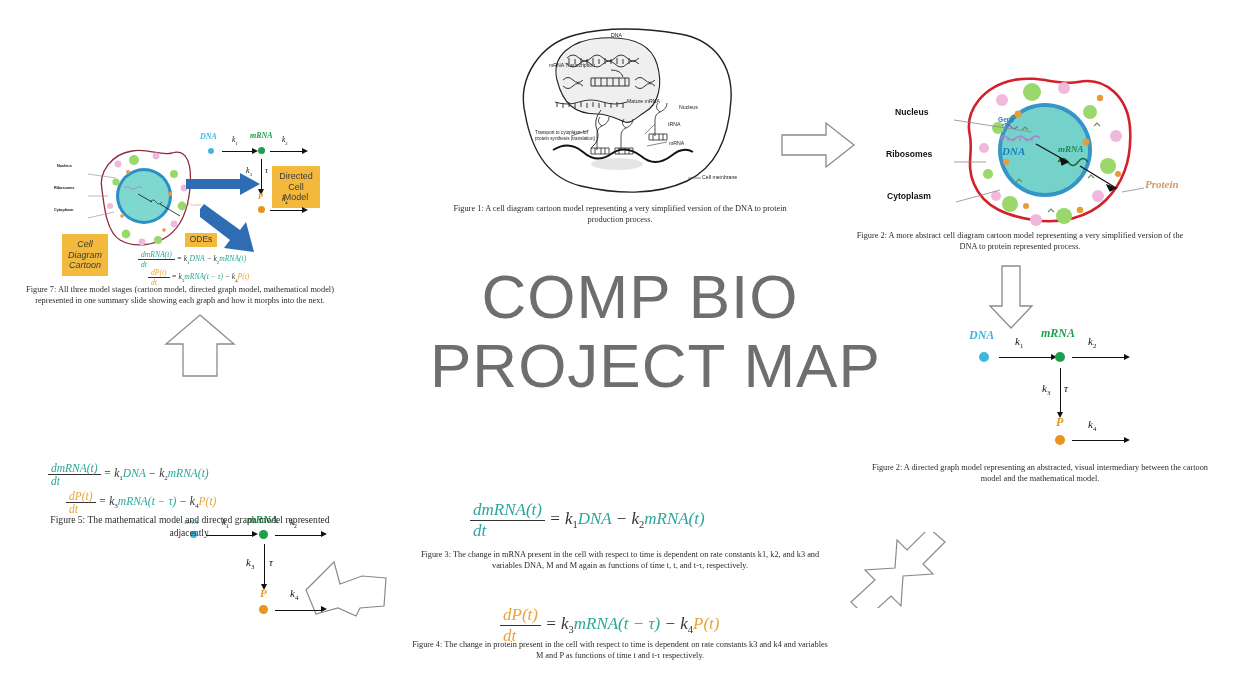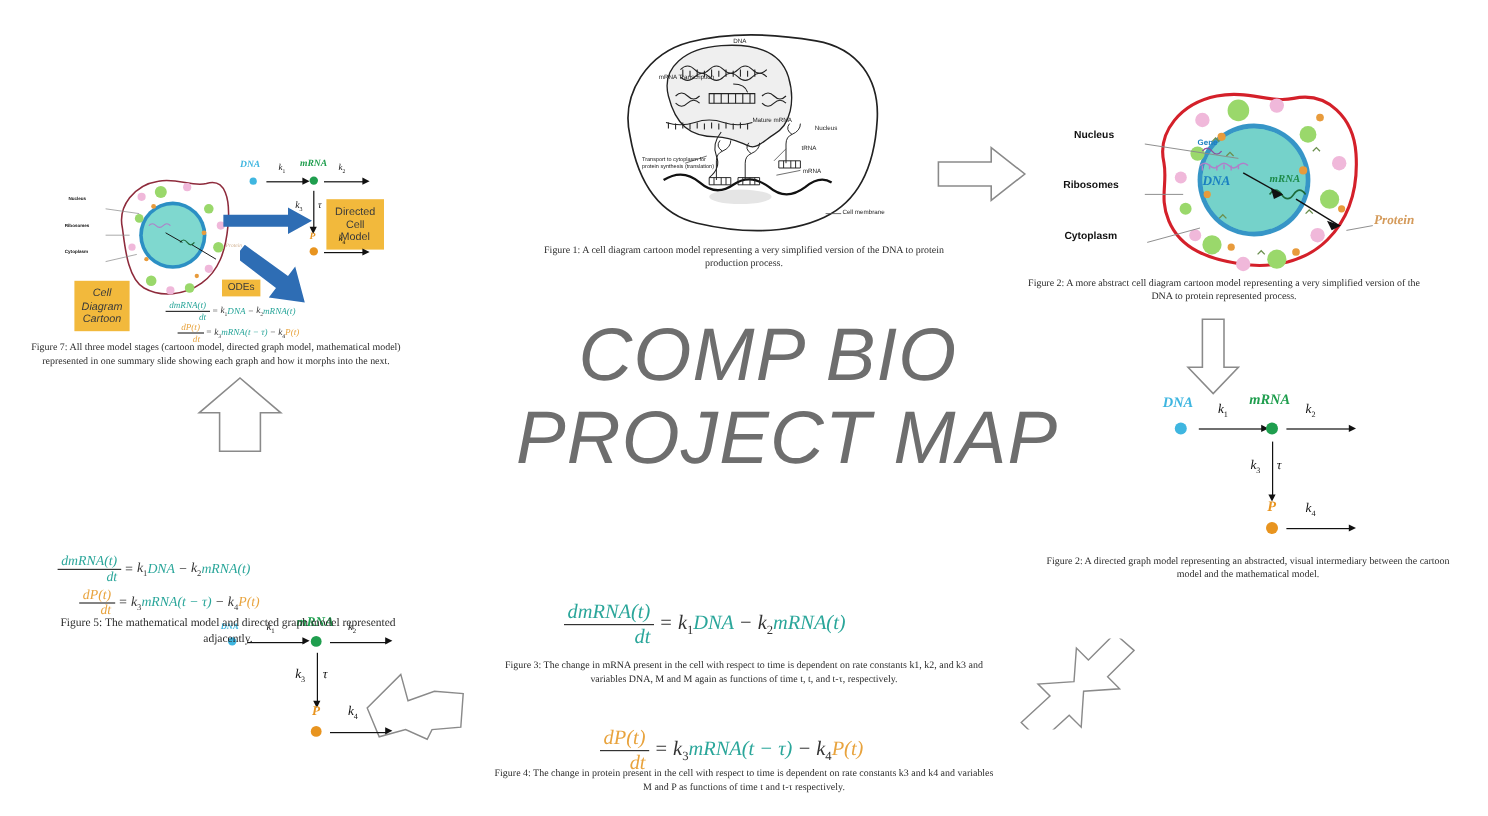--- a/index.html
+++ b/index.html
@@ -11,32 +11,32 @@
   .stage{position:relative;width:1240px;height:680px;}
   .abs{position:absolute;}
 
   
   #map-title{
     left:430px;top:262px;width:420px;text-align:center;
     font-family:"Liberation Sans", sans-serif;
     font-weight:300;font-size:62px;line-height:1.12;
     color:#6e6e6e;letter-spacing:1px;
   }
-  #map-title .tline{display:block;white-space:nowrap;font-style:italic;}
+  #map-title .tline{display:block;white-space:nowrap;}
 
   
   .caption{
     font-family:"Liberation Serif", serif;
     font-size:8.3px;line-height:1.35;color:#2b2b2b;text-align:center;
   }
   .caption.big{font-size:9.6px;}
 
   
   .eq{font-family:"Liberation Serif", serif;font-style:italic;color:#333;white-space:nowrap;}
-  .frac{display:inline-block;vertical-align:middle;text-align:right;}
+  .frac{display:inline-block;vertical-align:middle;text-align:left;}
   .frac .num{display:block;border-bottom:1.4px solid #333;padding:0 3px;}
   .frac .den{display:block;padding:0 3px;}
   .teal{color:#2aa69a;}
   .orange{color:#e8a33d;}
   .k{font-style:italic;}
   .k sub{font-size:62%;font-style:normal;}
 
   
   .dg{position:relative;}
   .node{position:absolute;border-radius:50%;}

